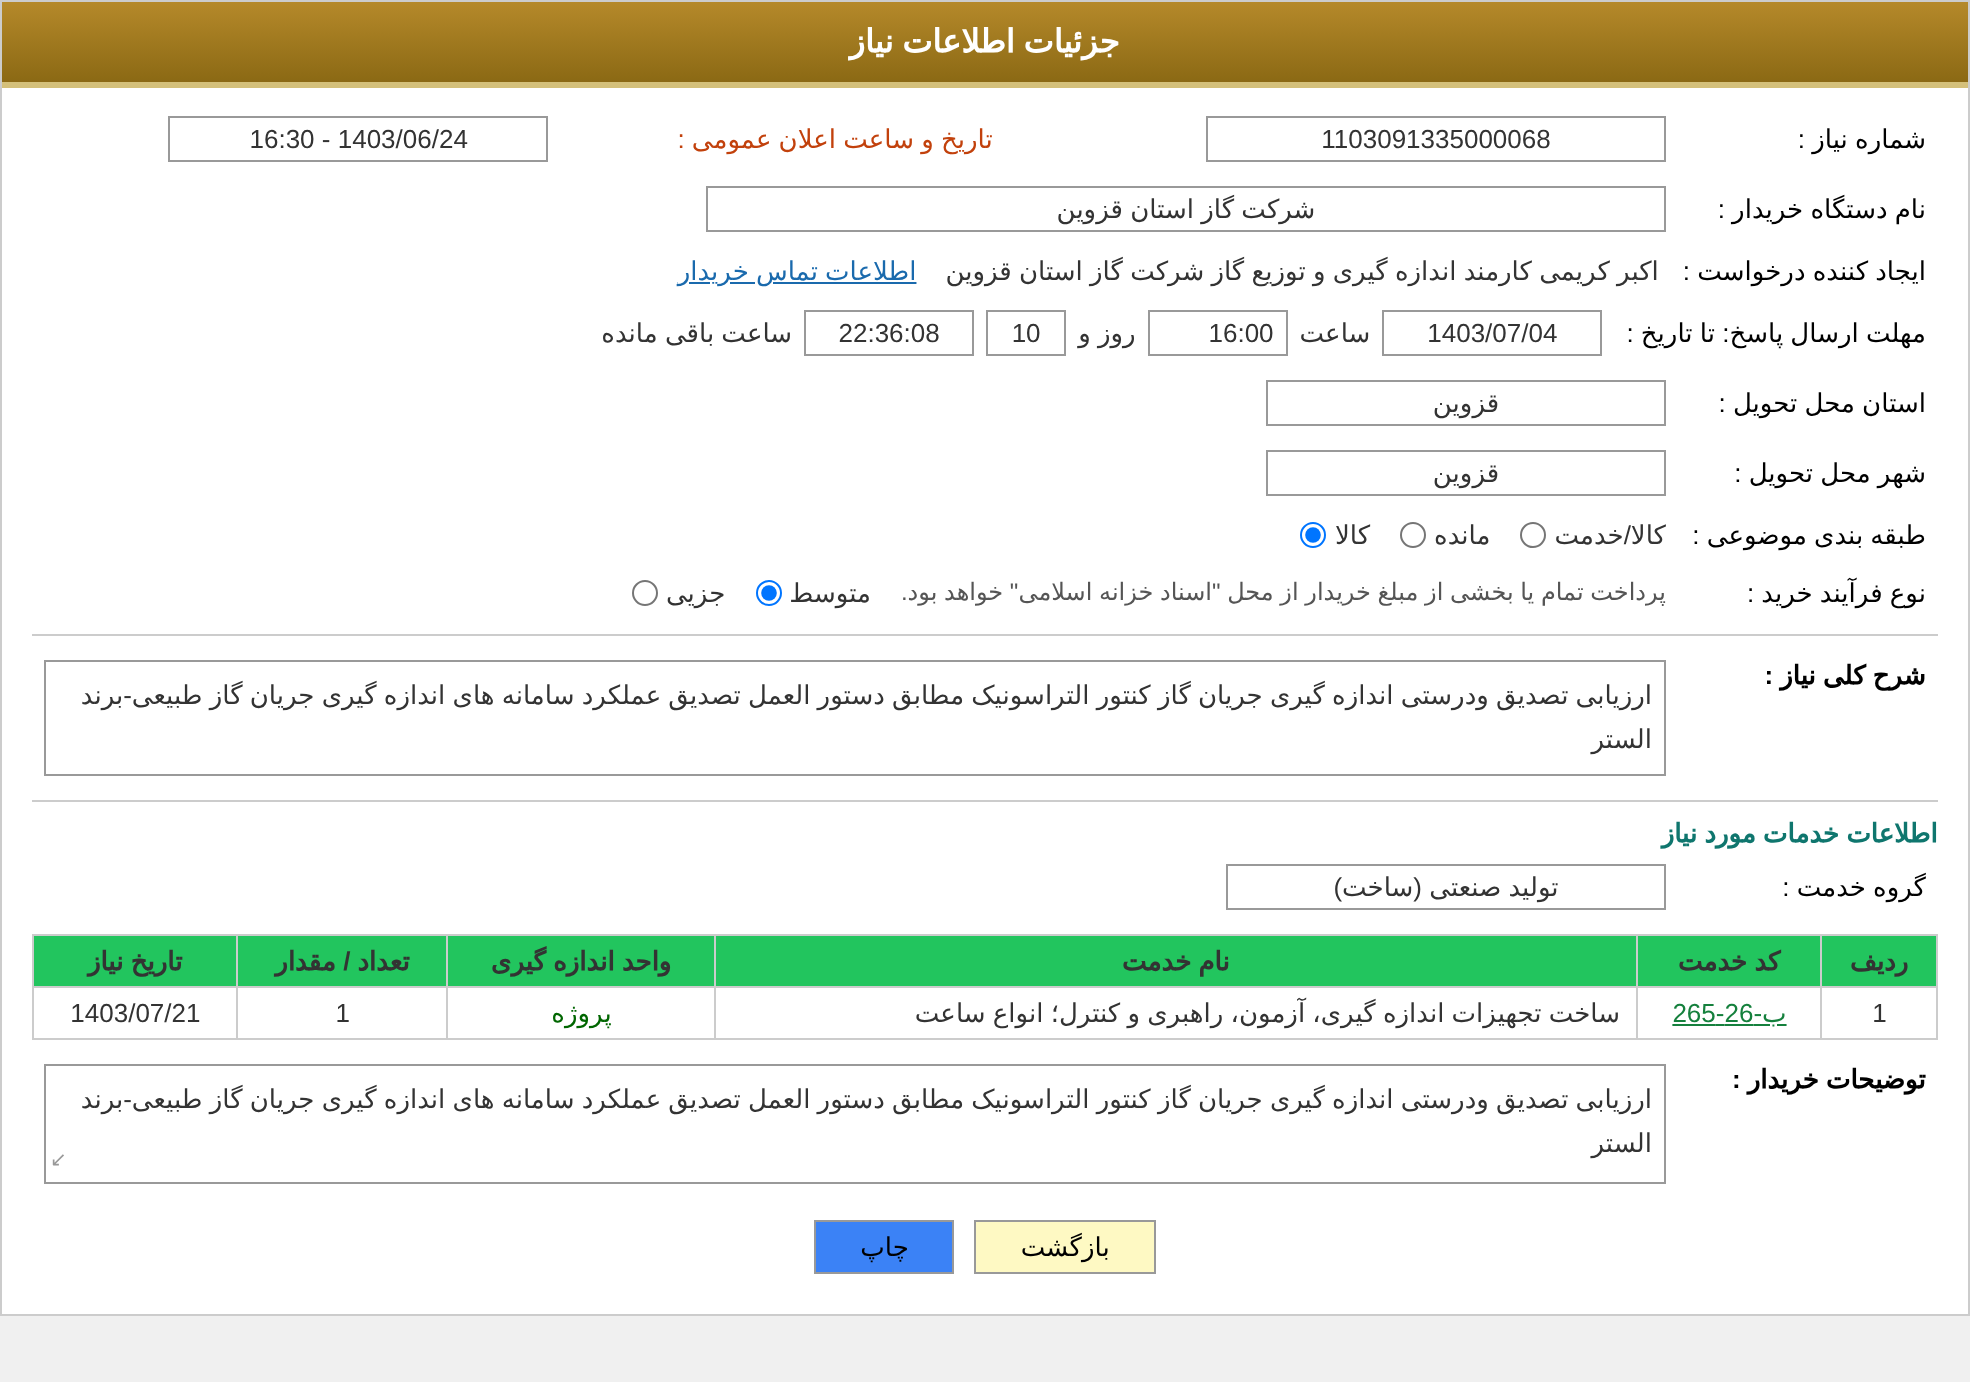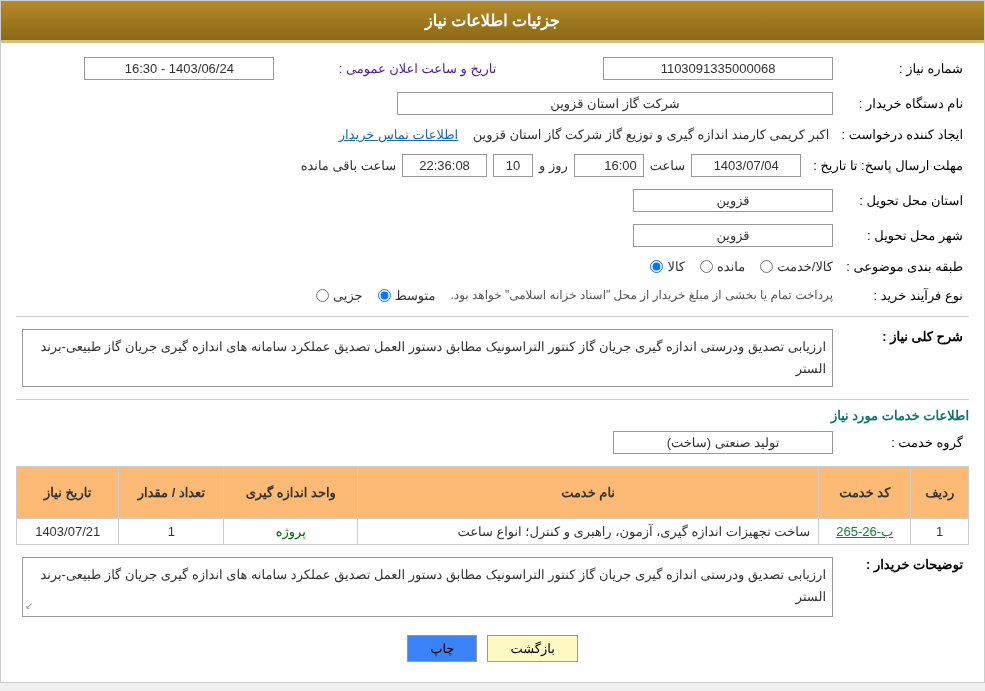--- a/index.html
+++ b/index.html
@@ -71,23 +71,23 @@
       text-align: right;
       line-height: 1.7;
       width: 100%;
     }
     .services-table {
       width: 100%;
       border-collapse: collapse;
       margin: 8px 0;
     }
     .services-table th {
-      background: #fdba74;
+      background: #22c55e;
       border: 1px solid #ccc;
-      padding: 18px 8px;
+      padding: 5px 8px;
       text-align: center;
       font-weight: bold;
     }
     .services-table td {
       border: 1px solid #ccc;
       padding: 5px 8px;
       text-align: center;
     }
     .services-table tr:nth-child(even) { background: #fafafa; }
     .tawzih-box {
@@ -147,34 +147,34 @@
   <div class="content content-relative">
 
     <table class="info-table">
       <tbody>
           <tr>
         <td class="label-cell">شماره نیاز :</td>
         <td class="value-cell">
           <div class="input-box" style="width:230px; text-align:center;">1103091335000068</div>
         </td>
         <td style="width:20px;"></td>
-        <td style="text-align:right; color:#4c1d95;">تاریخ و ساعت اعلان عمومی :</td>
+        <td style="text-align:right; color:#c2410c;">تاریخ و ساعت اعلان عمومی :</td>
         <td>
           <div class="input-box" style="width:190px; text-align:center;">1403/06/24 - 16:30</div>
         </td>
       </tr>
     </tbody>
       </table>
 
     <table class="info-table" style="margin-top:4px;">
       <tbody>
           <tr>
         <td class="label-cell">نام دستگاه خریدار :</td>
         <td class="value-cell">
-          <div class="input-box" style="width:436px; text-align:center;">شرکت گاز استان قزوین</div>
+          <div class="input-box" style="width:480px; text-align:center;">شرکت گاز استان قزوین</div>
         </td>
       </tr>
     </tbody>
       </table>
 
     <table class="info-table" style="margin-top:4px;">
       <tbody>
           <tr>
         <td class="label-cell">ایجاد کننده درخواست :</td>
         <td class="value-cell">

